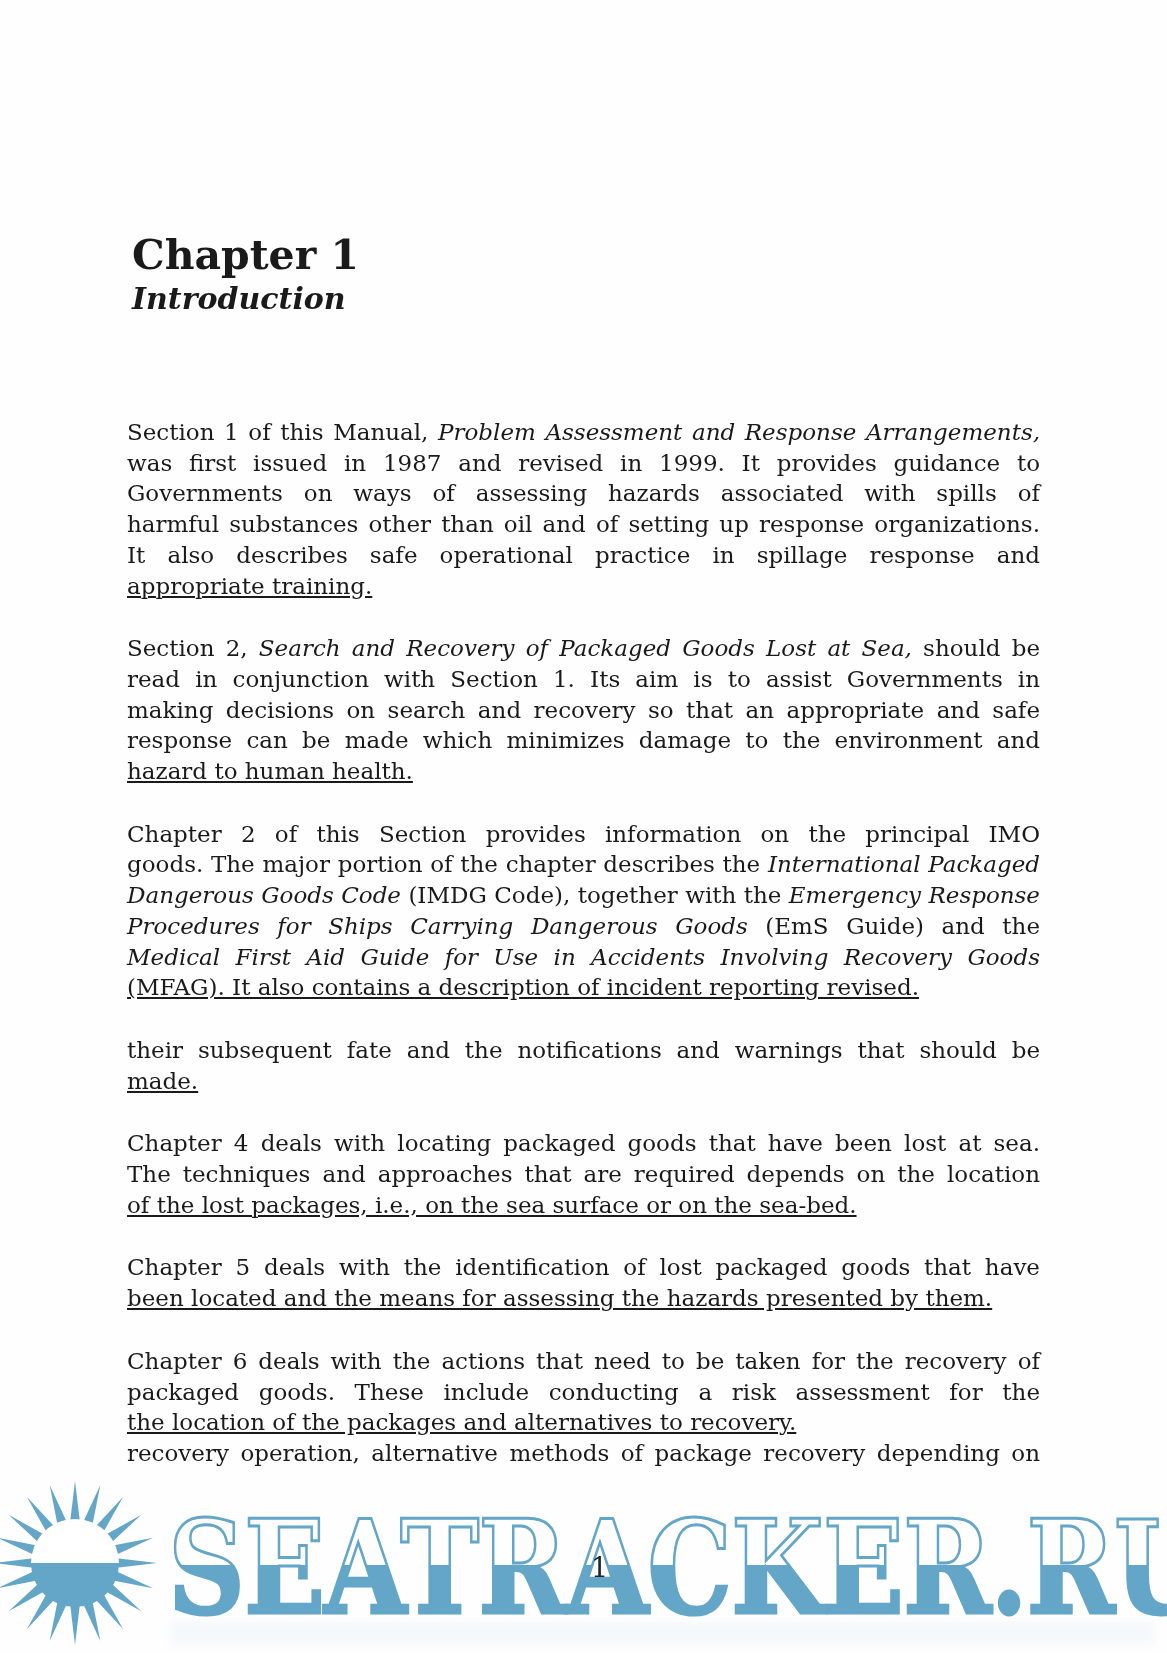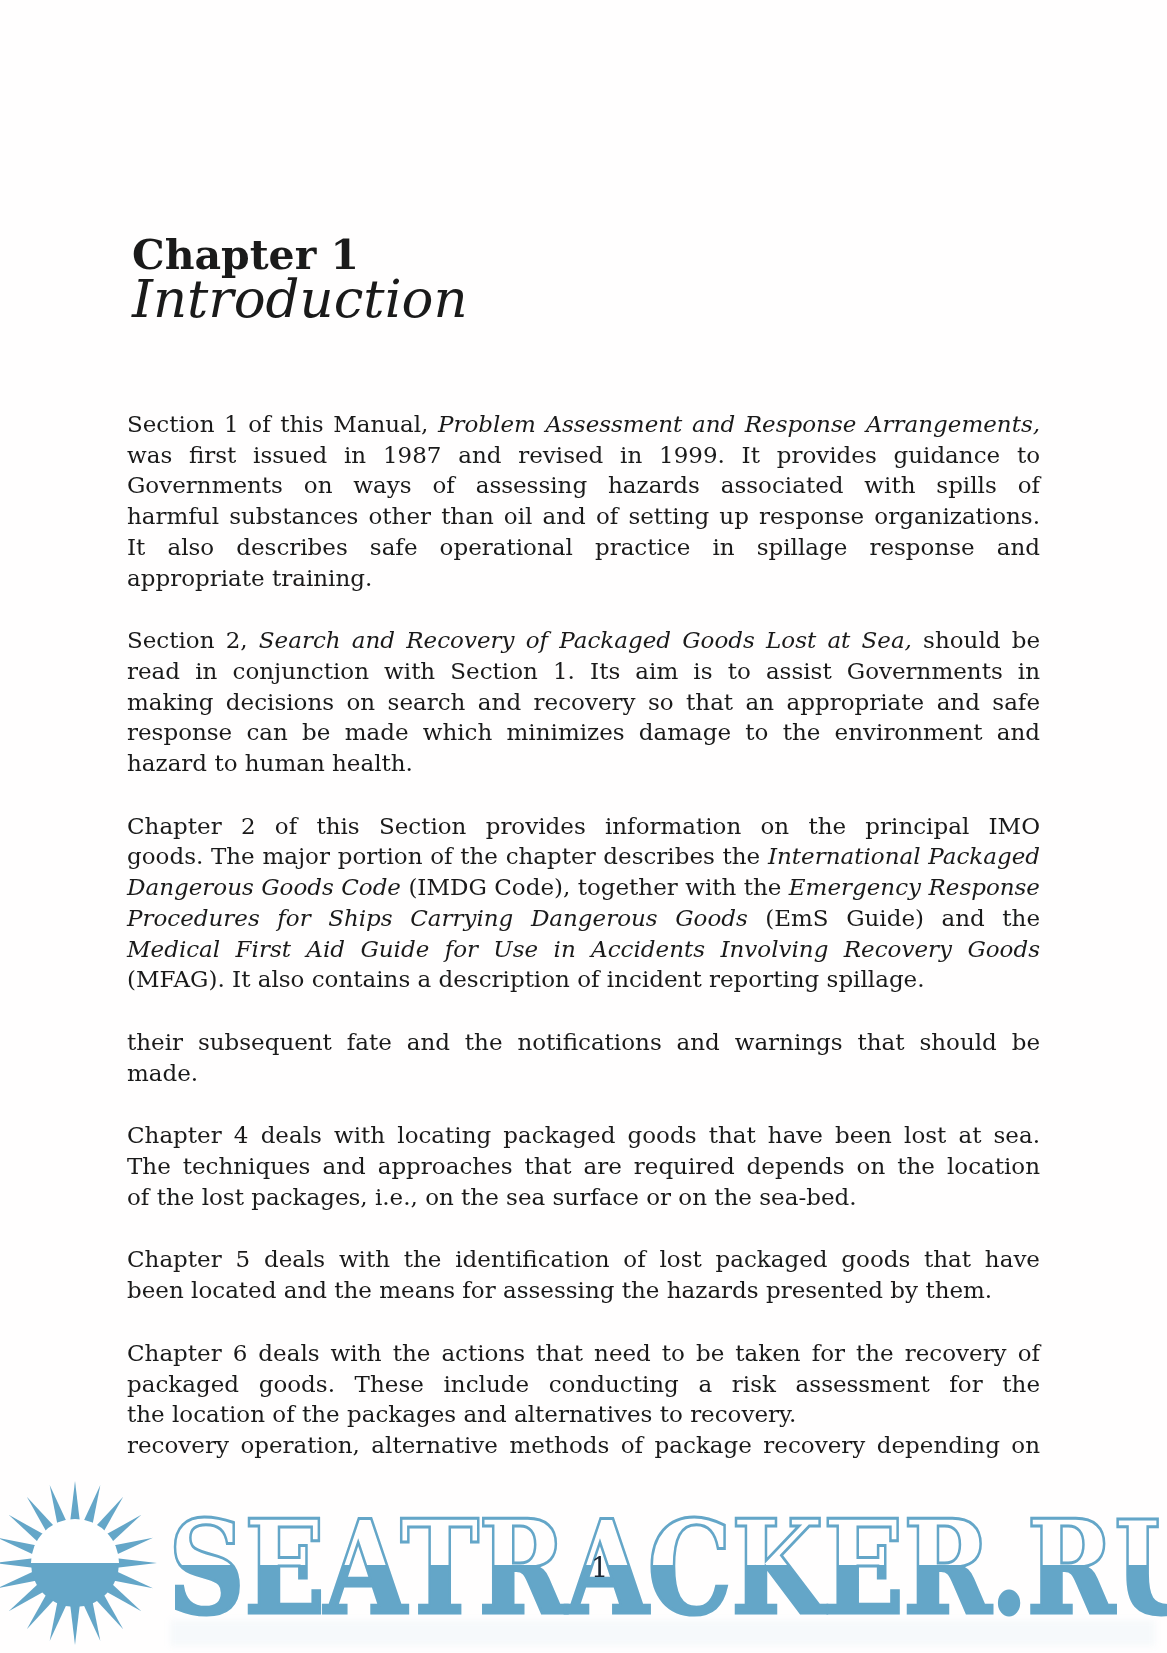--- a/index.html
+++ b/index.html
@@ -18,35 +18,35 @@
   .title-block {
     position: absolute;
     left: 132px;
     top: 234px;
     width: 913px;
     text-align: left;
     line-height: 43px;
     z-index: 2;
   }
   .title-line1 { font-weight: bold; font-size: 41px; }
-  .title-line2 { font-weight: normal; font-style: italic; font-size: 53px; }
+  .title-line2 { font-weight: bold; font-style: italic; font-size: 30px; }
 
   
   .content {
     position: absolute;
     left: 127px;
     top: 405px;
     width: 913px;
     font-size: 23px;
     line-height: 30.7px;
     z-index: 2;
   }
-  .para { margin: 4px 0 32px 0; }
+  .para { margin: 12px 0 32px 0; }
   .line { text-align: justify; text-align-last: justify; }
-  .line.last { text-align-last: left; }
+  .line.last { text-align-last: left; text-decoration: underline; }
   .line i { font-style: italic; }
 
   
   .page-number {
     position: absolute;
     left: 143px;
     top: 1552px;
     width: 913px;
     text-align: center;
     font-size: 27px;
@@ -162,21 +162,21 @@
         <div class="line"><span>making decisions on search and recovery so that an appropriate and safe</span></div>
         <div class="line"><span>response can be made which minimizes damage to the environment and</span></div>
         <div class="line last"><span>hazard to human health.</span></div>
       </div>
       <div class="para">
         <div class="line"><span>Chapter 2 of this Section provides information on the principal IMO</span></div>
         <div class="line"><span>goods. The major portion of the chapter describes the </span><i>International Packaged</i></div>
         <div class="line"><i>Dangerous Goods Code</i><span> (IMDG Code), together with the </span><i>Emergency Response</i></div>
         <div class="line"><i>Procedures for Ships Carrying Dangerous Goods</i><span> (EmS Guide) and the</span></div>
         <div class="line"><i>Medical First Aid Guide for Use in Accidents Involving Recovery Goods</i></div>
-        <div class="line last"><span>(MFAG). It also contains a description of incident reporting spillage.</span></div>
+        <div class="line last"><span>(MFAG). It also contains a description of incident reporting revised.</span></div>
       </div>
       <div class="para">
         <div class="line"><span>their subsequent fate and the notifications and warnings that should be</span></div>
         <div class="line last"><span>made.</span></div>
       </div>
       <div class="para">
         <div class="line"><span>Chapter 4 deals with locating packaged goods that have been lost at sea.</span></div>
         <div class="line"><span>The techniques and approaches that are required depends on the location</span></div>
         <div class="line last"><span>of the lost packages, i.e., on the sea surface or on the sea-bed.</span></div>
       </div>

